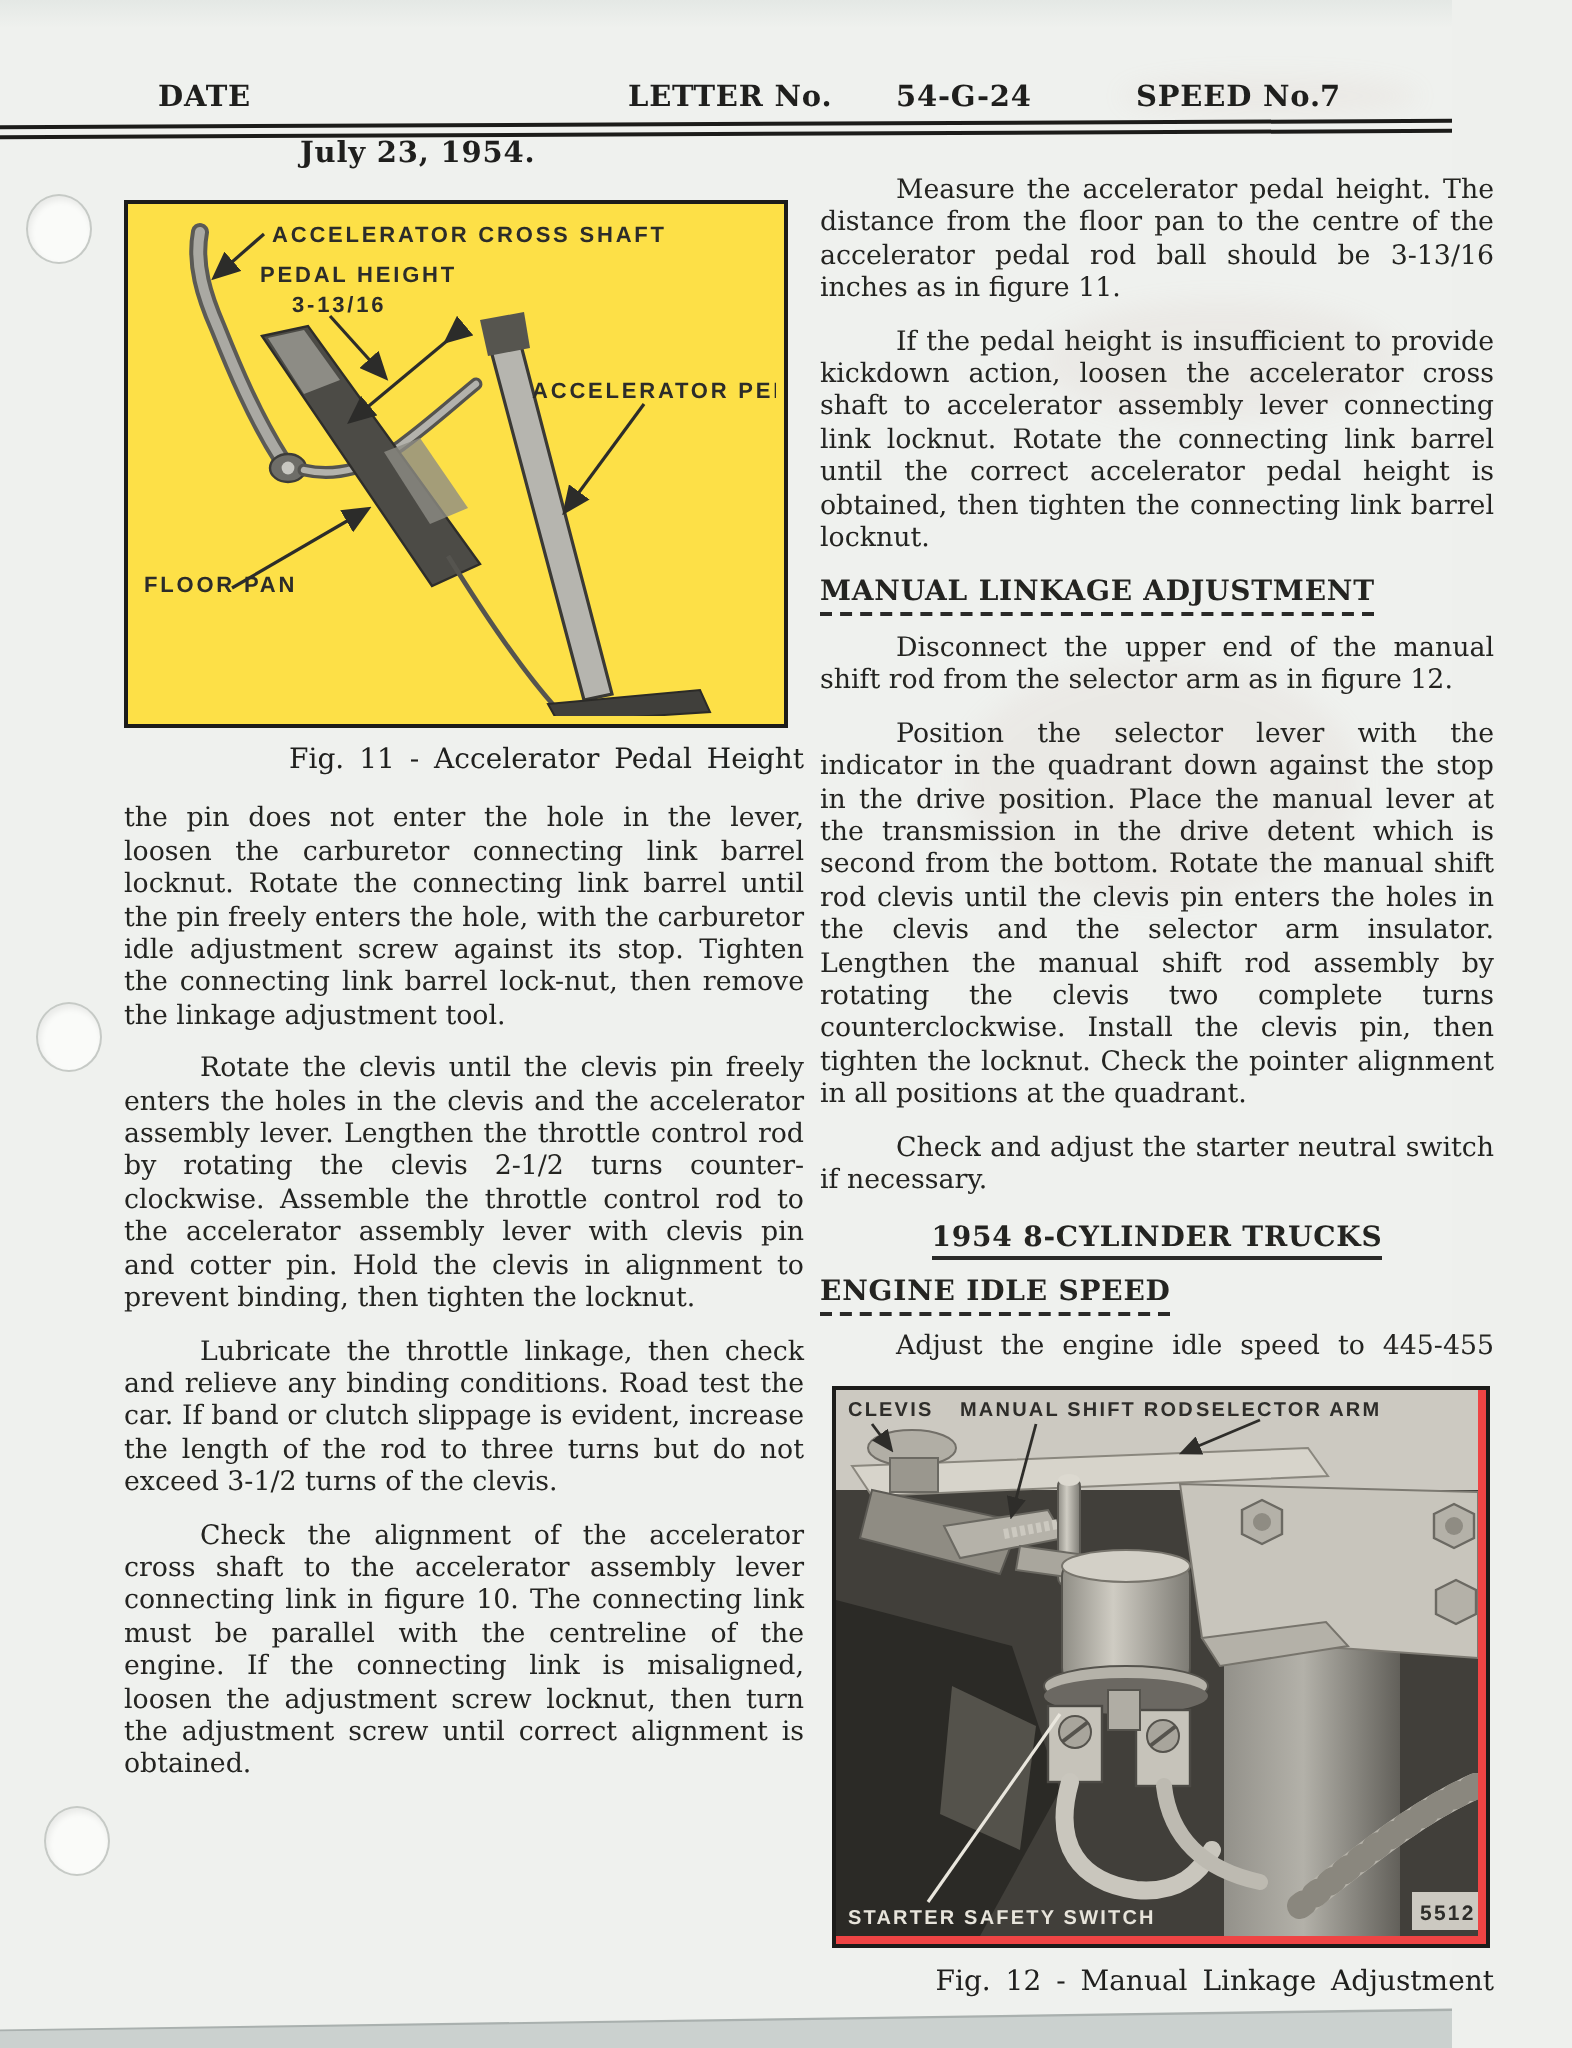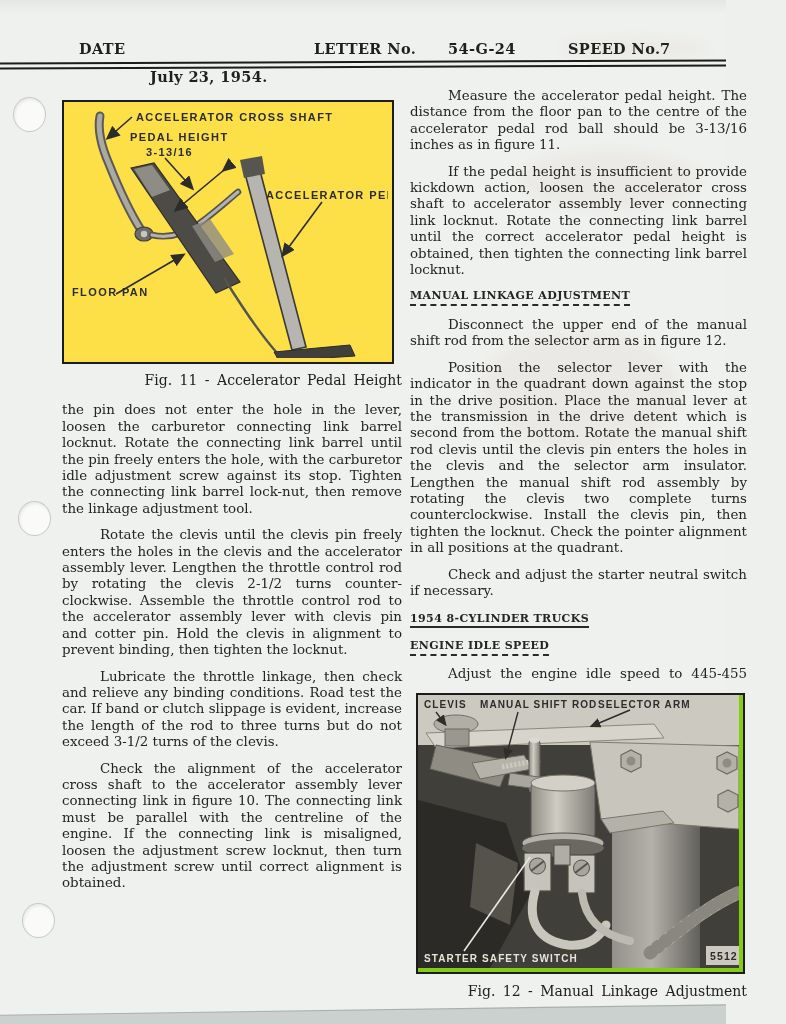--- a/index.html
+++ b/index.html
@@ -21,29 +21,29 @@
   .rule{position:absolute;left:0;right:0;background:#1c1c1a;transform:rotate(-0.25deg);}
   .rule1{top:61px;height:2.4px;}
   .rule2{top:66px;height:1.6px;}
   
   .col{position:absolute;width:340px;font-size:13.4px;line-height:16.4px;text-align:justify;}
   .col p{margin:0 0 10px 0;text-indent:38px;}
   .col p.noindent{text-indent:0;}
   .col p.stretch{text-align-last:justify;}
   .lcol{left:62px;top:100px;}
   .rcol{left:410px;top:88px;width:337px;}
-  h3.sect{margin:4px 0 12px 0;font-size:11px;font-weight:700;letter-spacing:.4px;}
+  h3.sect{margin:4px 0 12px 0;font-size:14px;font-weight:700;letter-spacing:.4px;}
   h3.sect .dashu{border-bottom:2px dashed #2a2a28;padding-bottom:2px;}
-  h3.center{margin:12px 0 10px 0;}
+  h3.center{text-align:center;margin:12px 0 10px 0;}
   h3.center .solidu{border-bottom:2px solid #2a2a28;padding-bottom:1px;}
   .figcap{text-align:right;font-size:14px;margin:8px 0 14px 0;word-spacing:3px;color:#20201e;}
   
   .figbox{border:2px solid #1c1c1a;background:#fde047;}
   .fig11{width:328px;height:260px;}
-  .fig12{width:325px;height:277px;margin-left:6px;background:#84cc16;}
+  .fig12{width:325px;height:277px;margin-left:6px;background:#ef4444;}
   svg{display:block;}
   .figlabel{font-family:"Liberation Sans",sans-serif;font-weight:700;letter-spacing:1.4px;fill:#2c2c2a;}
   .pholabel{font-family:"Liberation Sans",sans-serif;font-weight:700;letter-spacing:1.1px;}
 </style>
 </head>
 <body>
 
 <div class="page">
   <div class="scan-top"></div>
 

